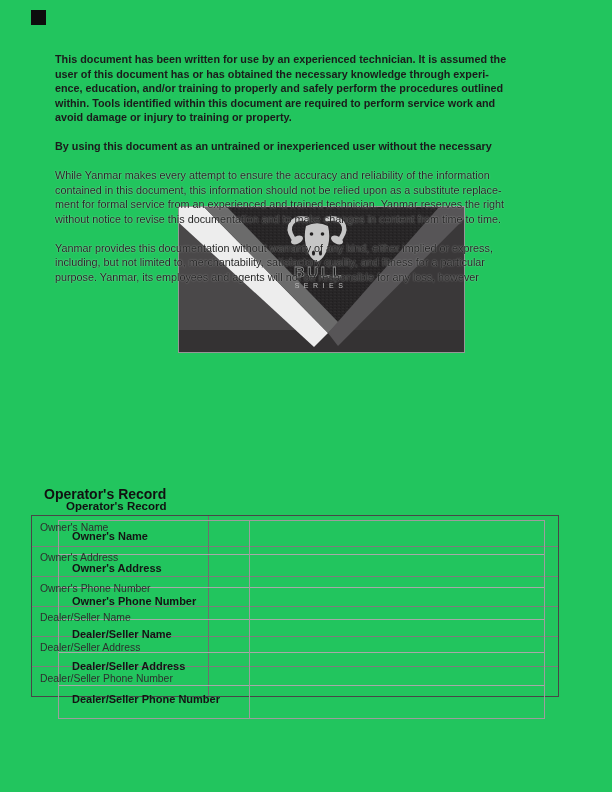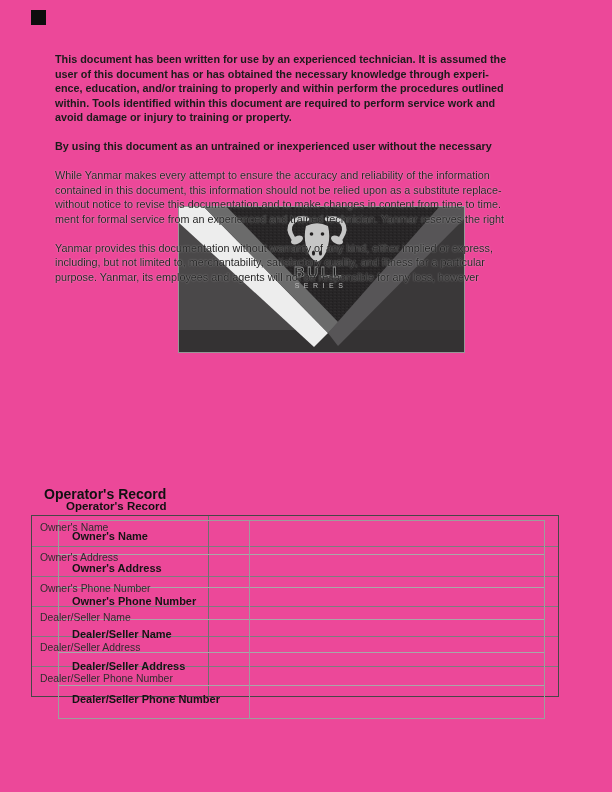--- a/index.html
+++ b/index.html
@@ -1,19 +1,19 @@
 <!DOCTYPE html>
 <html><head>
 <meta charset="utf-8">
 <style>
   html,body{margin:0;padding:0;}
   .page{
     position:relative;
     width:612px;height:792px;
-    background:#ec4899;
+    background:#22c55e;
     overflow:hidden;
     font-family:"Liberation Sans","DejaVu Sans",sans-serif;
   }
   .corner-mark{
     position:absolute;left:31px;top:10px;width:15px;height:15px;
     background:#0d0d0d;
   }
   
   .text-block{
     position:absolute;left:55px;top:52px;width:505px;
@@ -67,32 +67,32 @@
 <body>
 
 <div class="page">
 
   <div class="corner-mark"></div>
 
   <div class="text-block">
     <div class="para bold">
       <div class="tl">This document has been written for use by an experienced technician. It is assumed the</div>
       <div class="tl">user of this document has or has obtained the necessary knowledge through experi-</div>
-      <div class="tl">ence, education, and/or training to properly and within perform the procedures outlined</div>
+      <div class="tl">ence, education, and/or training to properly and safely perform the procedures outlined</div>
       <div class="tl">within. Tools identified within this document are required to perform service work and</div>
       <div class="tl">avoid damage or injury to training or property.</div>
     </div>
     <div class="para bold">
       <div class="tl">By using this document as an untrained or inexperienced user without the necessary</div>
     </div>
     <div class="para reg glow">
       <div class="tl">While Yanmar makes every attempt to ensure the accuracy and reliability of the information</div>
       <div class="tl">contained in this document, this information should not be relied upon as a substitute replace-</div>
+      <div class="tl">ment for formal service from an experienced and trained technician. Yanmar reserves the right</div>
       <div class="tl">without notice to revise this documentation and to make changes in content from time to time.</div>
-      <div class="tl">ment for formal service from an experienced and trained technician. Yanmar reserves the right</div>
     </div>
     <div class="para reg glow">
       <div class="tl">Yanmar provides this documentation without warranty of any kind, either implied or express,</div>
       <div class="tl">including, but not limited to, merchantability, satisfactory quality, and fitness for a particular</div>
       <div class="tl">purpose. Yanmar, its employees and agents will not be responsible for any loss, however</div>
     </div>
   </div>
 
   <div class="logo-wrap">
     <svg width="287" height="147" viewBox="0 0 287 147">

